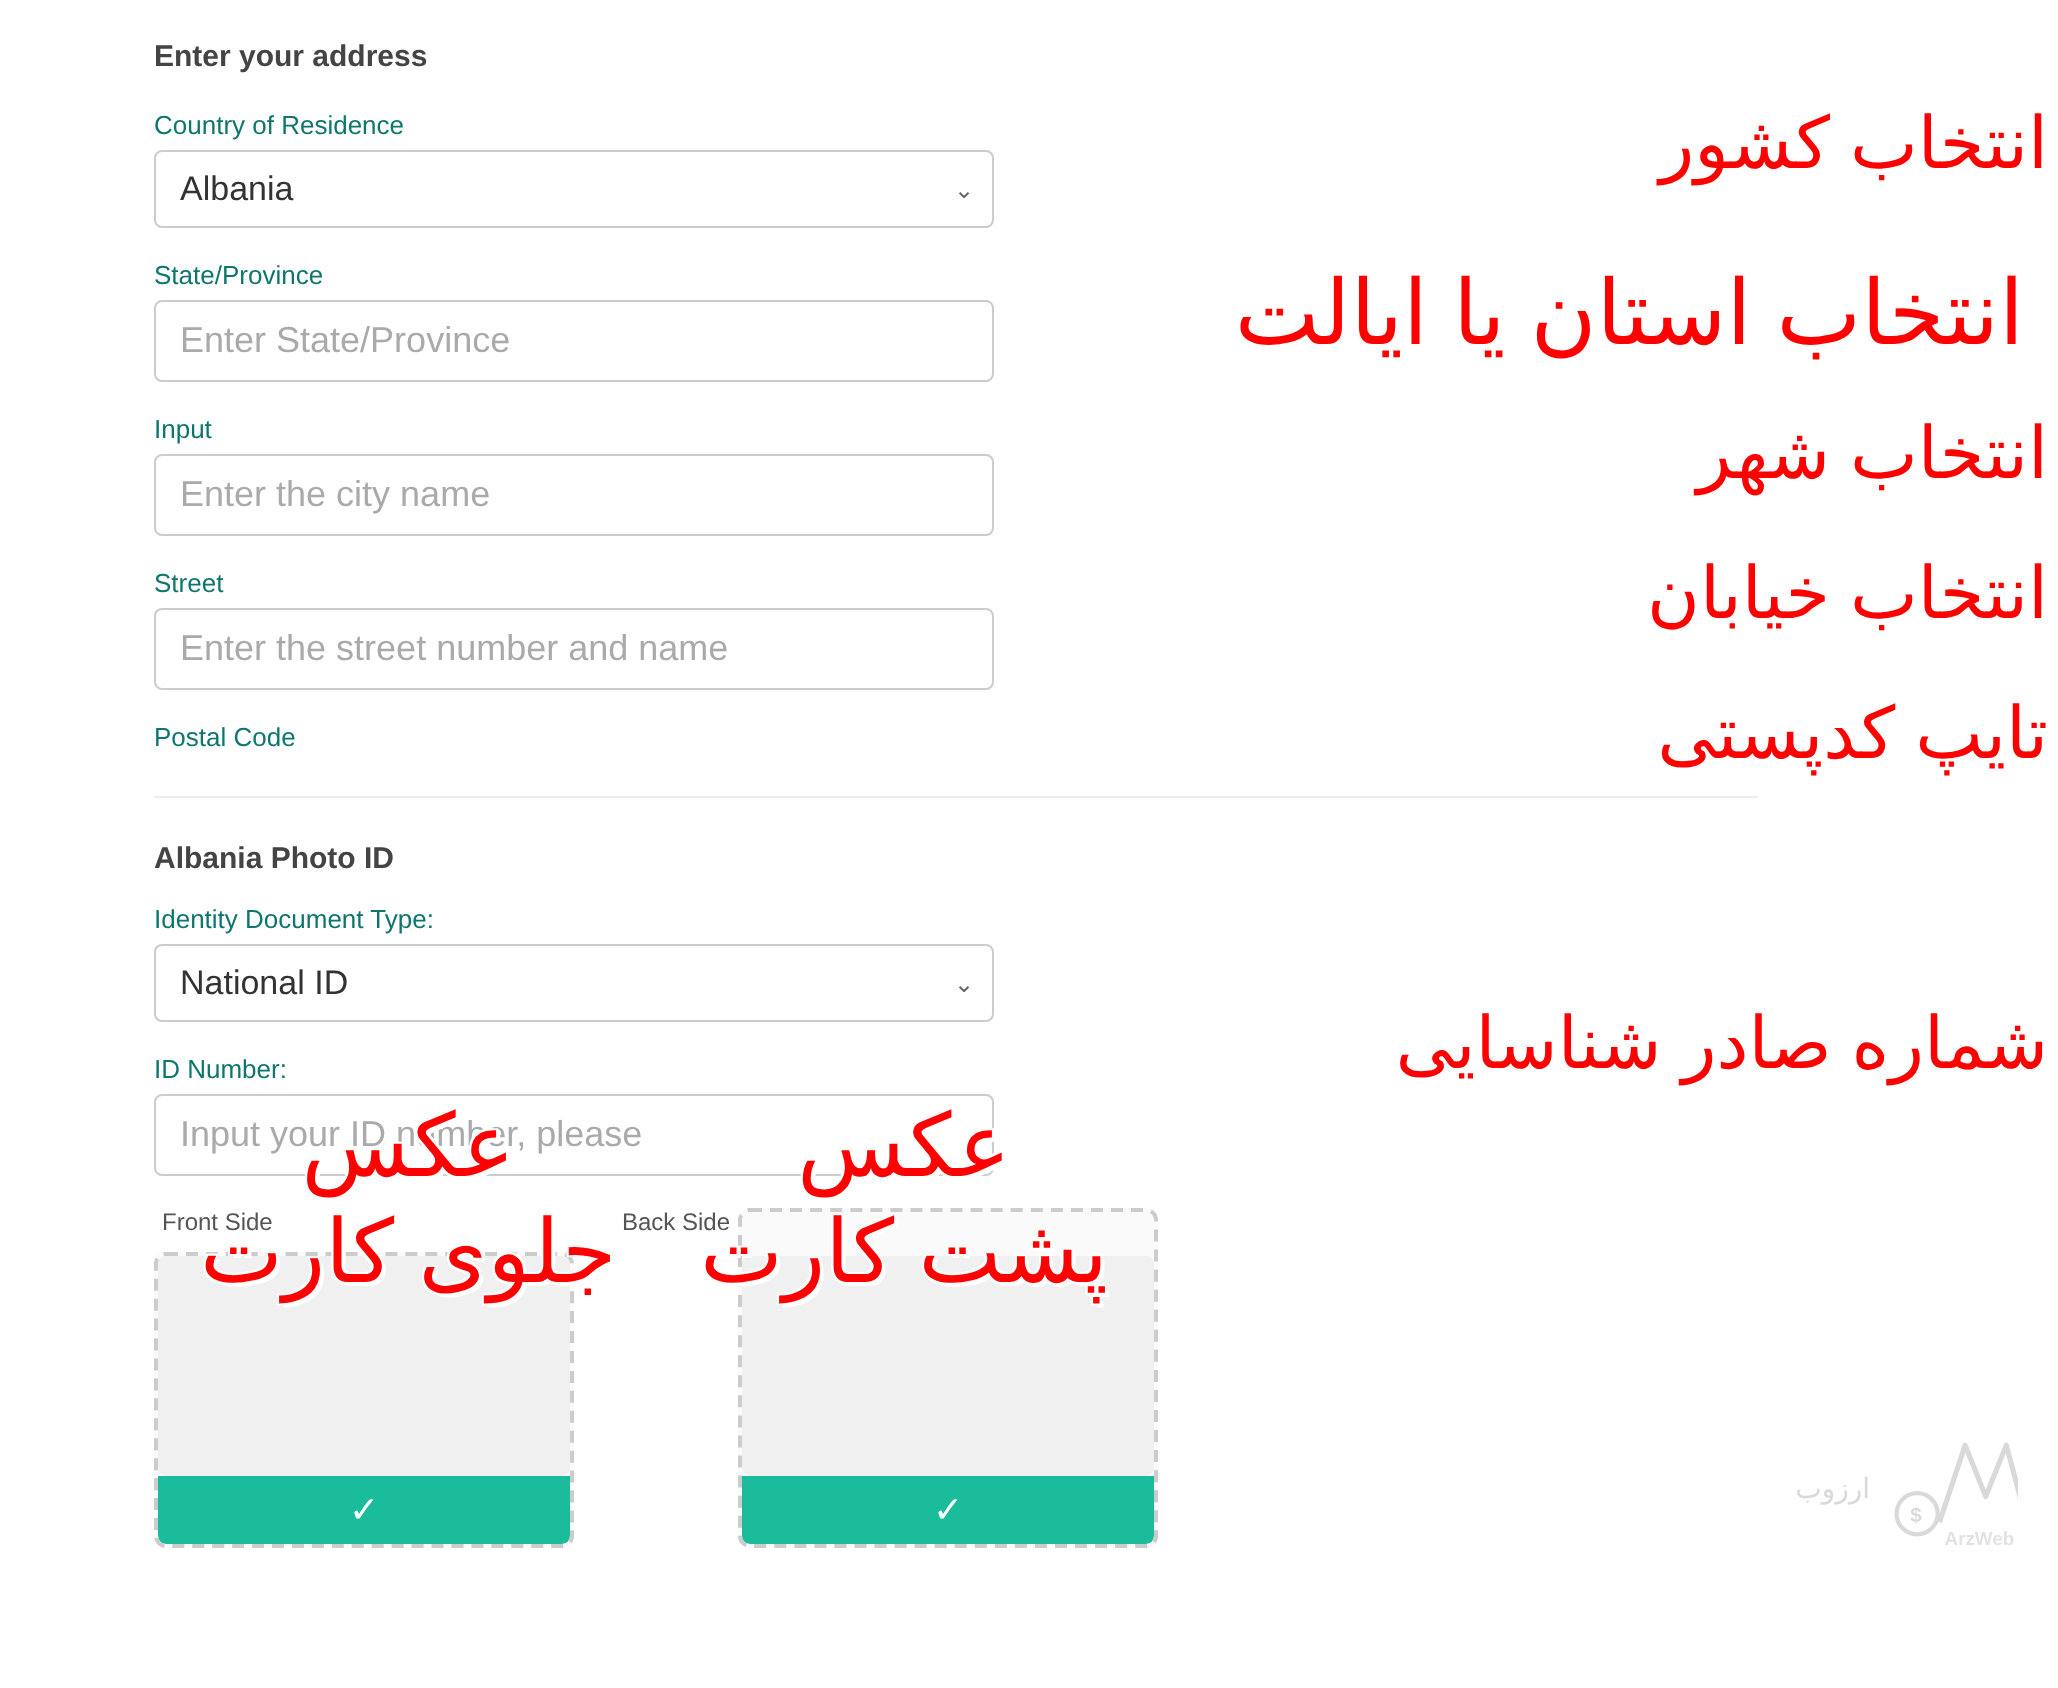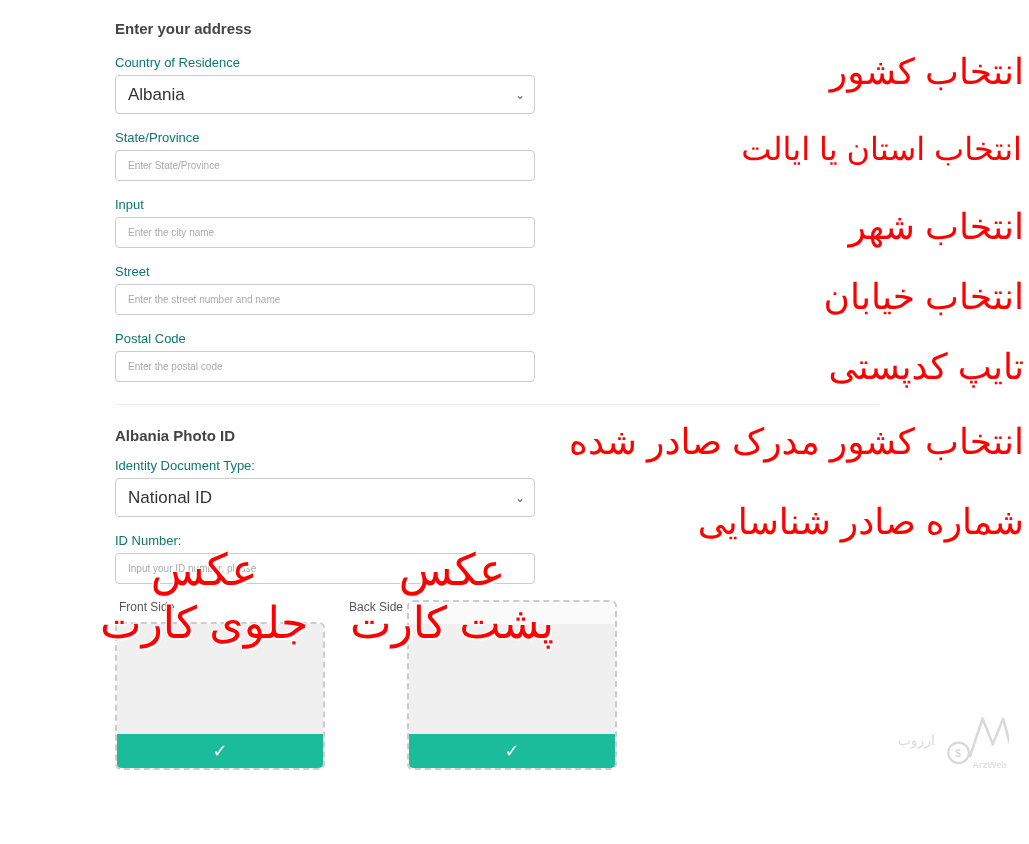--- a/index.html
+++ b/index.html
@@ -9,21 +9,21 @@
       font-family: Arial, sans-serif;
       font-size: 14px;
       color: #333;
       min-height: 844px;
       width: 1029px;
       overflow-x: hidden;
       position: relative;
     }
 
     .page-wrapper {
-      padding: 20px 150px 20px 115px;
+      padding: 20px 150px 20px 77px;
       position: relative;
     }
 
     .section-title {
       font-size: 15px;
       font-weight: 600;
       color: #444;
       margin-bottom: 18px;
     }
 
@@ -37,21 +37,21 @@
       color: #0f766e;
       margin-bottom: 5px;
     }
 
     .form-input {
       width: 100%;
       max-width: 420px;
       border: 1px solid #ccc;
       border-radius: 4px;
       padding: 9px 12px;
-      font-size: 10px;
+      font-size: 18px;
       color: #888;
       outline: none;
       background: #fff;
     }
 
     .form-input::placeholder {
       color: #aaa;
     }
 
     .select-wrapper {
@@ -165,22 +165,22 @@
     }
 
     .annotation-country {
       top: 50px;
       right: 5px;
       font-size: 36px;
     }
 
     .annotation-state {
       top: 130px;
-      right: 7px;
-      font-size: 32px;
+      right: 17px;
+      font-size: 45px;
     }
 
     .annotation-city {
       top: 205px;
       right: 5px;
       font-size: 36px;
     }
 
     .annotation-street {
       top: 275px;
@@ -261,21 +261,20 @@
     <input class="form-input" type="text" placeholder="Enter the city name" style="">
   </div>
 
   <div class="form-group">
     <label class="form-label">Street</label>
     <input class="form-input" type="text" placeholder="Enter the street number and name" style="">
   </div>
 
   <div class="form-group">
     <label class="form-label">Postal Code</label>
-    <input class="form-input" type="text" placeholder="Enter the postal code" style="">
   </div>
 
   <hr class="divider">
 
   <div class="upload-section-title">Albania Photo ID</div>
 
   <div class="form-group">
     <label class="form-label">Identity Document Type:</label>
     <div class="select-wrapper">
       <select class="form-select">
@@ -312,21 +311,20 @@
       </div>
     </div>
 
   </div>
 
   <div class="annotation annotation-country">انتخاب کشور</div>
   <div class="annotation annotation-state">انتخاب استان یا ایالت</div>
   <div class="annotation annotation-street">انتخاب خیابان</div>
   <div class="annotation annotation-city">انتخاب شهر</div>
   <div class="annotation annotation-postal">تایپ کدپستی</div>
-  <div class="annotation annotation-issuecountry">انتخاب کشور مدرک صادر شده</div>
   <div class="annotation annotation-idnum">شماره صادر شناسایی</div>
   <div class="annotation annotation-front" style="white-space:pre-line;text-align:center;">عکس
 جلوی کارت</div>
   <div class="annotation annotation-back" style="white-space:pre-line;text-align:center;">عکس
 پشت کارت</div>
 
   <div class="watermark">
     <div style="display:flex;flex-direction:column;align-items:flex-end;">
       <span style="font-size:14px;color:#bbb;direction:rtl;">ارزوب</span>
     </div>

